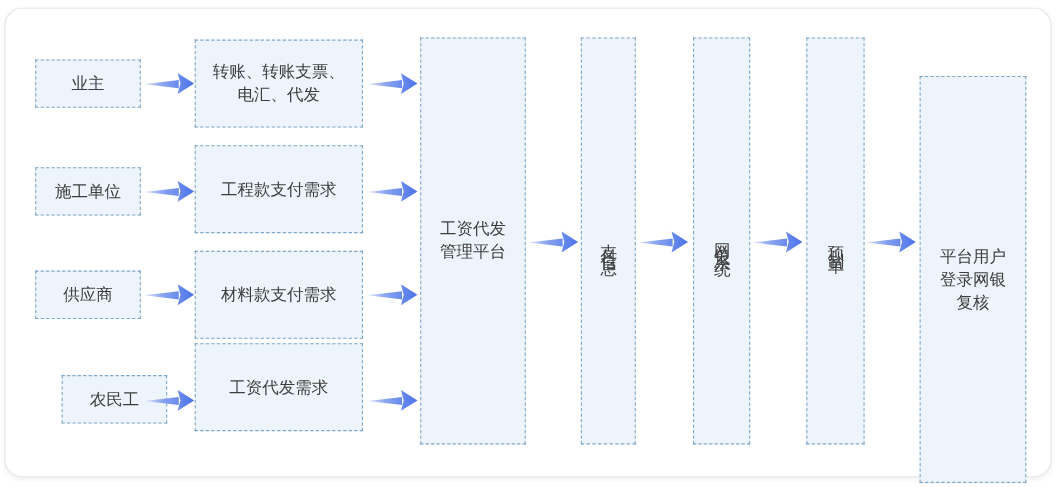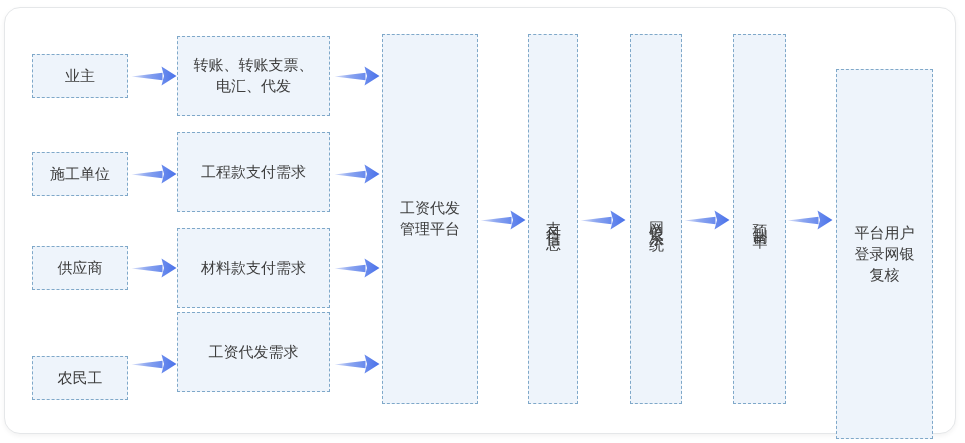--- a/index.html
+++ b/index.html
@@ -43,21 +43,21 @@
   .box .vlbl {
     writing-mode: vertical-lr;
     letter-spacing: 5px;
     white-space: nowrap;
   }
   
   .src { left: 32px; width: 96px; height: 44px; }
   .src.r0 { top: 54px; }
   .src.r1 { top: 152px; }
   .src.r2 { top: 246px; }
-  .src.r3 { top: 356px; }
+  .src.r3 { top: 341px; margin-left: 24px; }
   
   .demand { left: 177px; width: 153px; height: 80px; }
   .demand.r0 { top: 36px; }
   .demand.r1 { top: 132px; }
   .demand.r2 { top: 228px; text-align: right; }
   .demand.r3 { top: 312px; }
   
   .tall { top: 34px; height: 370px; }
   .tall.platform { left: 382px; width: 96px; text-align: right; }
   .tall.payinfo  { left: 528px; width: 50px; }

